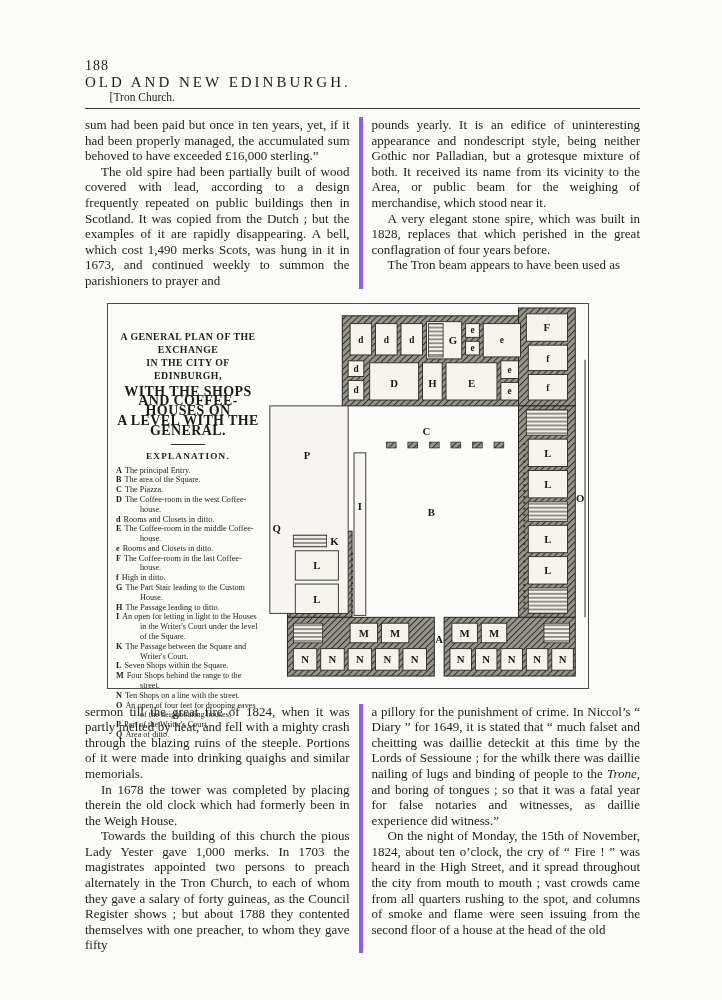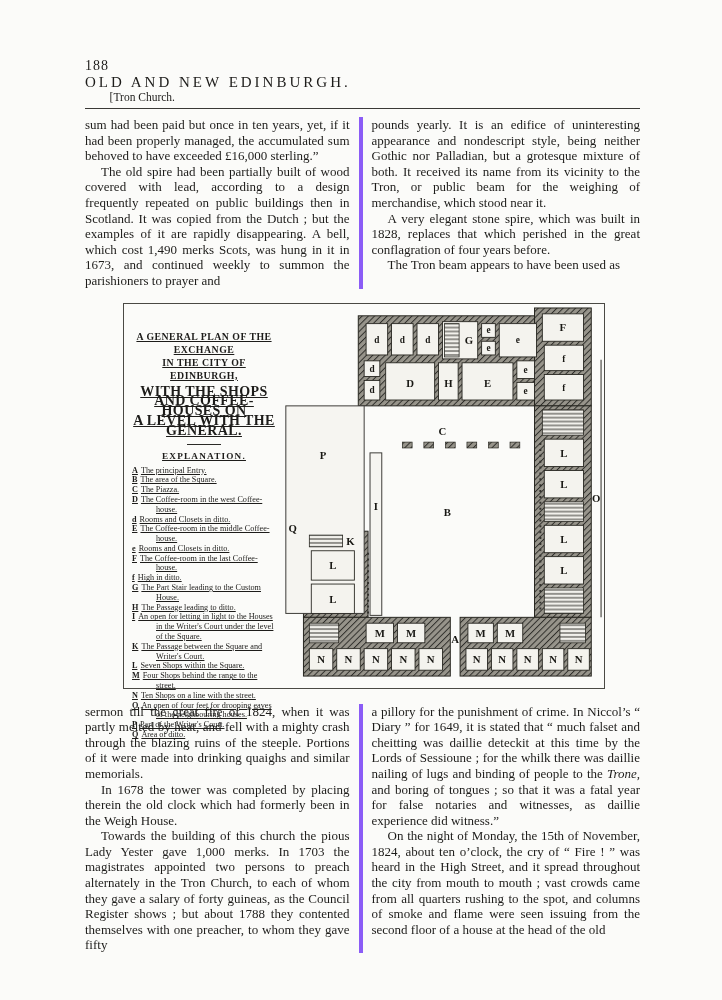--- a/index.html
+++ b/index.html
@@ -18,22 +18,22 @@
   .hdr .right{width:90px;text-align:right;font-size:11.5px;}
   
   .cols{display:flex;margin-top:8px;}
   .col{width:50%;box-sizing:border-box;font-size:13px;line-height:15.6px;text-align:justify;}
   .col-l{padding-right:9px;border-right:4px solid #8b5cf6;}
   .col-r{padding-left:9px;}
   .col p{margin:0;}
   .col p.ind{text-indent:16px;}
   .ital{font-style:italic;}
   
-  .figure{box-sizing:border-box;width:482px;height:386px;margin:14px 0 0 38px;
-    border:1.2px solid #4a4944;display:flex;text-decoration:underline;}
+  .figure{box-sizing:border-box;width:482px;height:386px;margin:14px 0 0 22px;
+    border:1.2px solid #4a4944;display:flex;}
   .fig-left{width:152px;padding:26px 2px 0 8px;box-sizing:content-box;}
   .fig-title{font-weight:bold;font-size:9.8px;line-height:13px;text-align:center;letter-spacing:0.5px;}
   .fig-sub{font-weight:bold;font-size:14px;line-height:9.8px;text-align:center;letter-spacing:0.4px;margin-top:5px;}
   .fig-rule{width:34px;border-top:1.2px solid #2b2a27;margin:8px auto 6px;}
   .exp-head{font-weight:bold;font-size:9.2px;letter-spacing:1.2px;text-align:center;margin-bottom:5px;}
   .exp-item{font-size:8.2px;line-height:9.8px;padding-left:24px;text-indent:-24px;text-align:left;}
   .exp-key{font-weight:bold;margin-right:3px;}
   .fig-plan{flex:1;position:relative;}
   .fig-plan svg{display:block;margin-top:2px;}
   .lbl{font-family:"Liberation Serif",serif;font-weight:bold;font-size:11px;fill:#181713;text-anchor:middle;}
@@ -54,21 +54,21 @@
     <span class="title">OLD AND NEW EDINBURGH.</span>
     <span class="right">[Tron Church.</span>
   </div>
 
   <div class="cols">
     <div class="col col-l">
       <p>sum had been paid but once in ten years, yet, if it had been properly managed, the accumulated sum behoved to have exceeded £16,000 sterling.”</p>
       <p class="ind">The old spire had been partially built of wood covered with lead, according to a design frequently repeated on public buildings then in Scotland.  It was copied from the Dutch ; but the examples of it are rapidly disappearing.  A bell, which cost 1,490 merks Scots, was hung in it in 1673, and continued weekly to summon the parishioners to prayer and</p>
     </div>
     <div class="col col-r">
-      <p>pounds yearly.  It is an edifice of uninteresting appearance and nondescript style, being neither Gothic nor Palladian, but a grotesque mixture of both.  It received its name from its vicinity to the Tron, or public beam for the weighing of merchandise, which stood near it.</p>
+      <p>pounds yearly.  It is an edifice of uninteresting appearance and nondescript style, being neither Gothic nor Palladian, but a grotesque mixture of both.  It received its name from its vicinity to the Area, or public beam for the weighing of merchandise, which stood near it.</p>
       <p class="ind">A very elegant stone spire, which was built in 1828, replaces that which perished in the great conflagration of four years before.</p>
       <p class="ind">The Tron beam appears to have been used as</p>
     </div>
   </div>
 
   <div class="figure">
     <div class="fig-left">
       <div class="fig-title">
         <span>A GENERAL PLAN OF THE EXCHANGE</span><br>
         <span>IN THE CITY OF EDINBURGH,</span>

